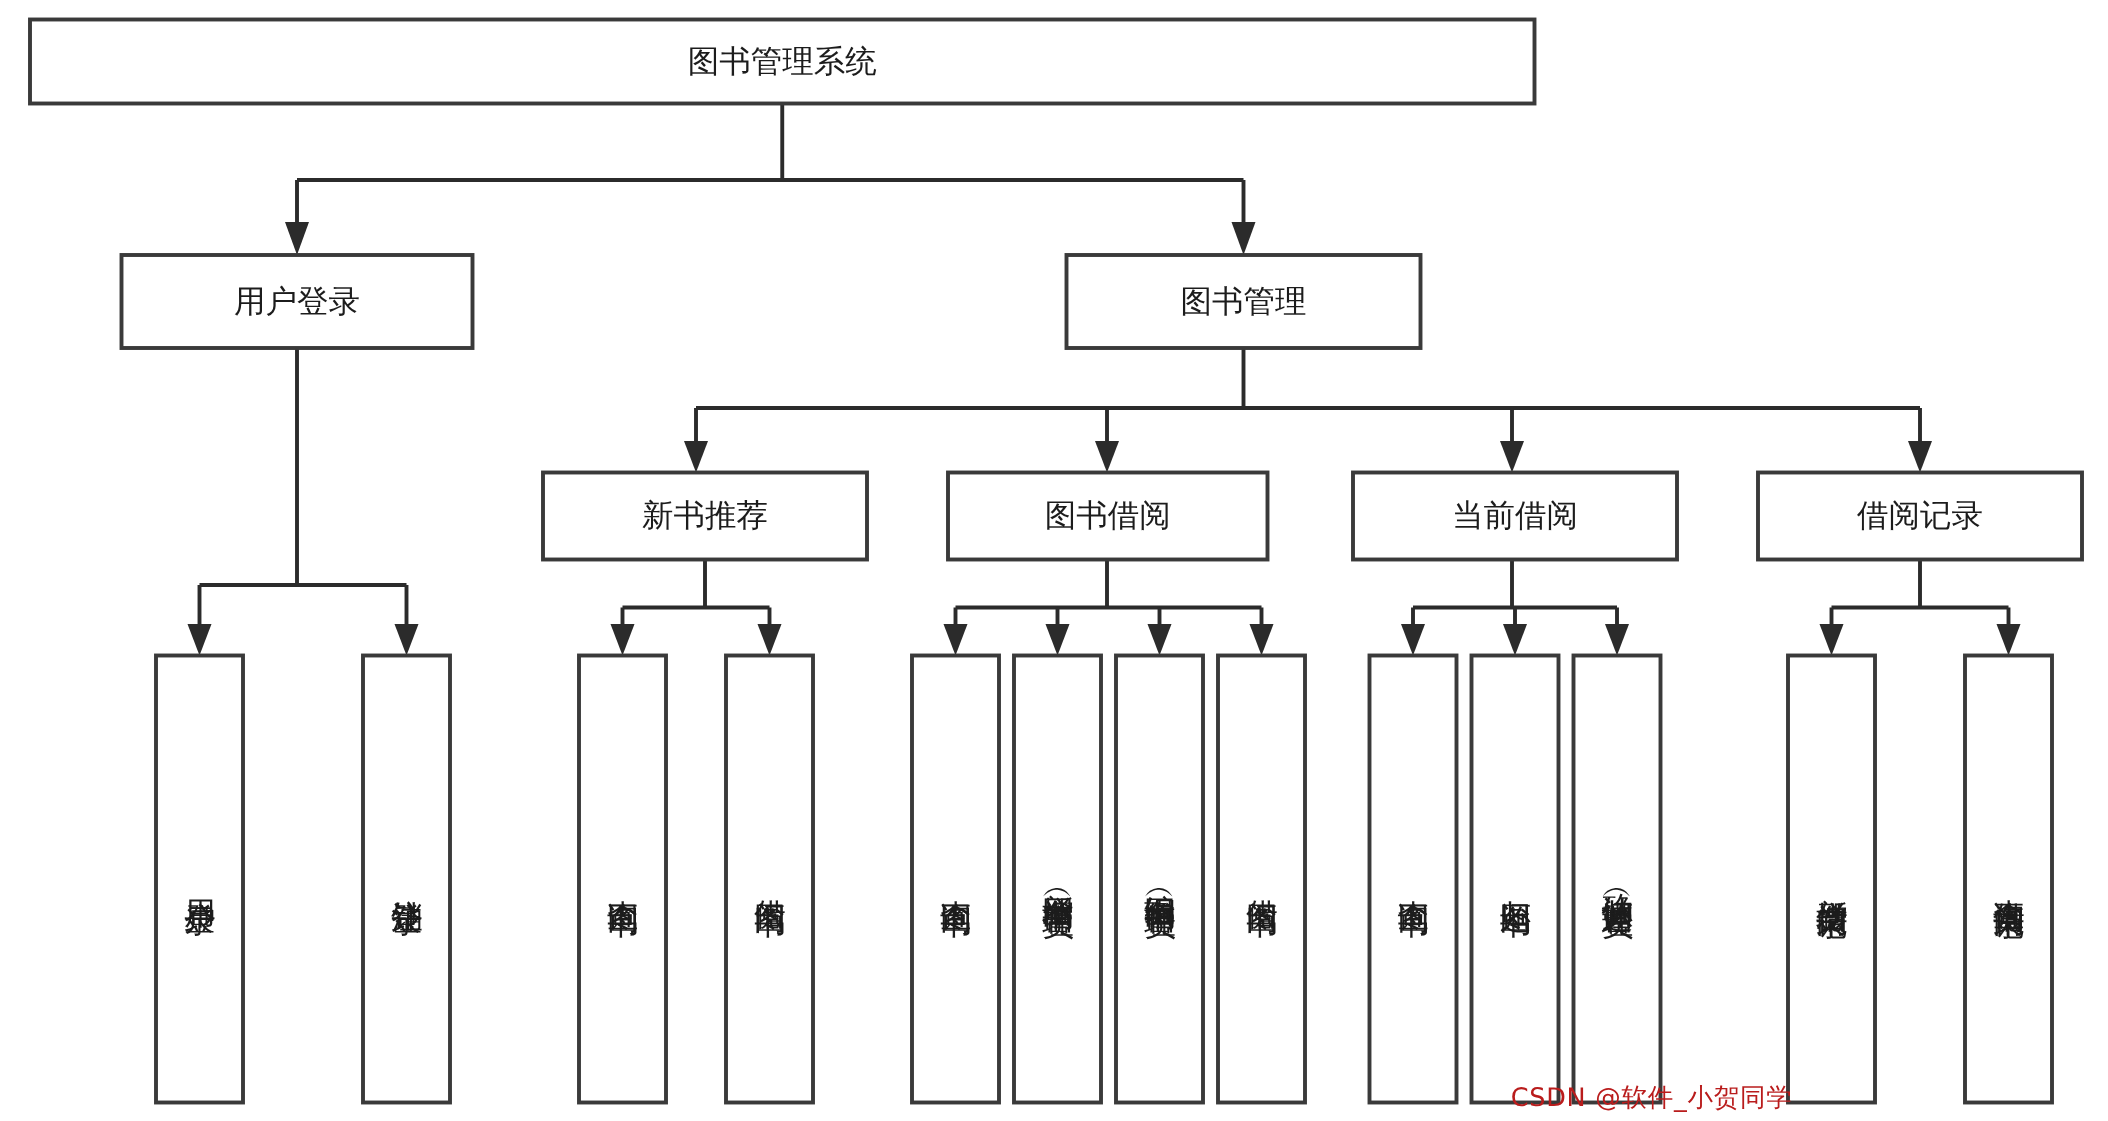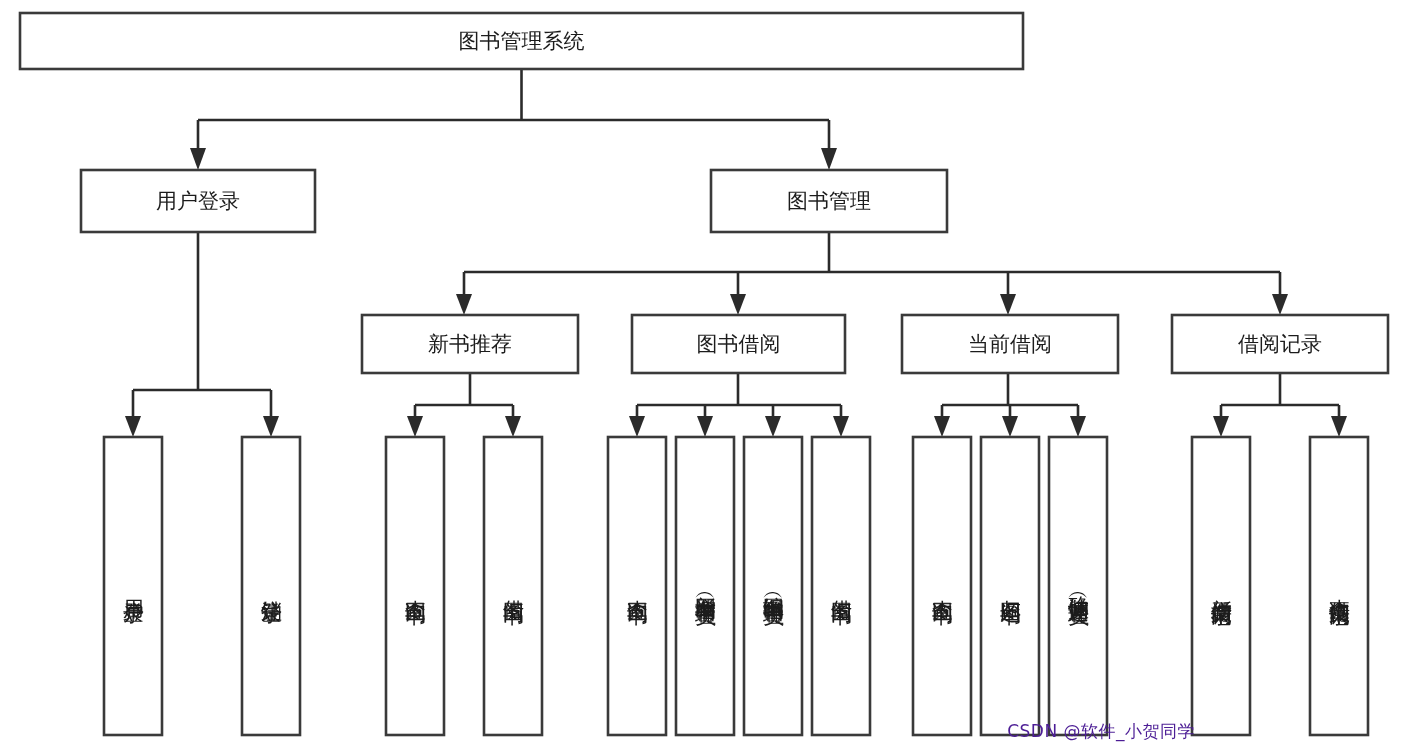--- a/index.html
+++ b/index.html
@@ -61,21 +61,21 @@
     white-space: nowrap;
     text-align: center;
     pointer-events: none;
   }
   .watermark {
     position: absolute;
     right: 10px;
     bottom: 4px;
     font-family: "DejaVu Sans", "Liberation Sans", sans-serif;
     font-size: 17px;
-    color: #4c1d95;
+    color: #b91c1c;
     letter-spacing: 0.5px;
     white-space: nowrap;
   }
 </style>
 </head>
 <body>
 
 <div id="diagram-root">
 
   <svg id="flow" viewBox="0 0 1405 747">

